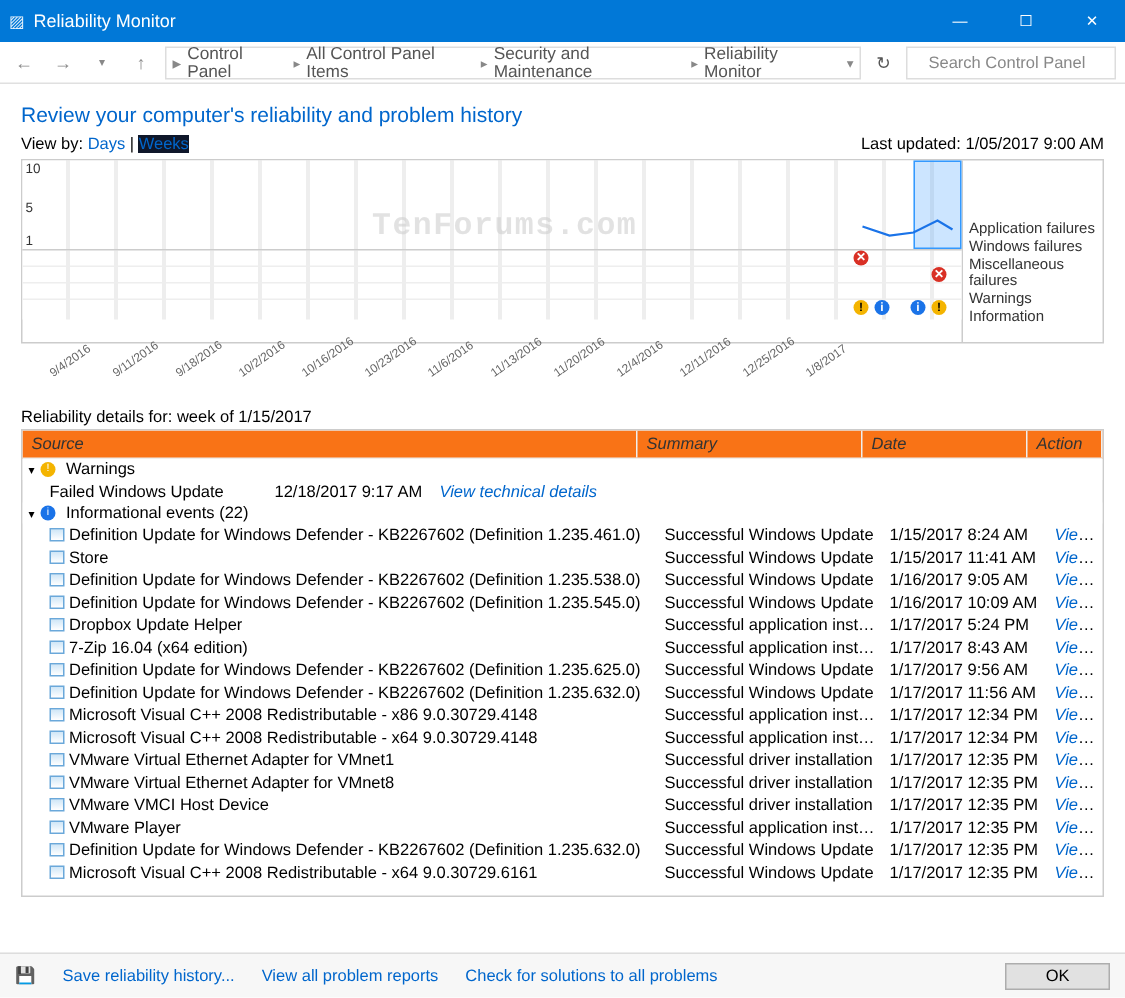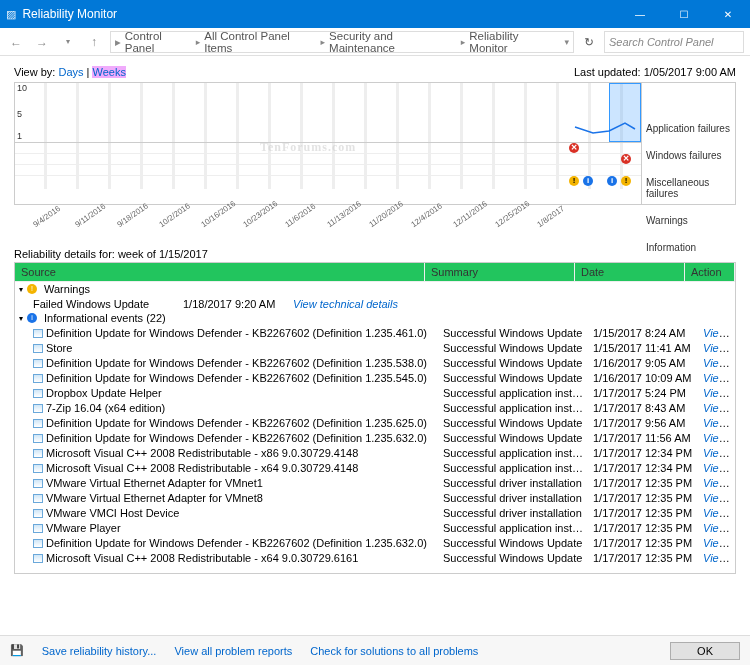--- a/index.html
+++ b/index.html
@@ -5,58 +5,58 @@
   * { box-sizing: border-box; font-family: "Segoe UI", Tahoma, sans-serif; }
   html, body { margin:0; padding:0; width:750px; height:665px; background:#fff; overflow:hidden; }
   .titlebar { height:28px; background:#0178d7; color:#fff; display:flex; align-items:center; padding-left:6px; font-size:12px; }
   .titlebar .title { flex:1; }
   .win-btn { width:44px; height:28px; display:flex; align-items:center; justify-content:center; color:#fff; font-family:Segoe UI Symbol, sans-serif; font-size:10px; }
   .navrow { height:28px; border-bottom:1px solid #e0e0e0; display:flex; align-items:center; padding:0 6px; gap:6px; font-size:11.5px; color:#555; }
   .navbtn { width:20px; height:20px; display:flex; align-items:center; justify-content:center; color:#888; font-size:12px; }
   .breadcrumbs { flex:1; display:flex; align-items:center; gap:4px; border:1px solid #ddd; height:22px; padding:0 4px; }
   .bc-sep { color:#888; font-size:9px; }
   .refresh { width:18px; display:flex; align-items:center; justify-content:center; }
-  .search { width:140px; border:1px solid #ddd; height:22px; padding:0 4px; font-size:11px; color:#888; display:flex; align-items:center;font-style:italic;}
+  .search { width:140px; border:1px solid #ddd; height:22px; padding:0 14px; font-size:11px; color:#888; display:flex; align-items:center;}
   .content { padding:10px 14px 0 14px; height:550px; overflow:hidden; }
   h1 { color:#0066cc; font-weight:400; font-size:14px; margin:2px 0 6px 0; }
   .desc { font-size:11px; color:#333; margin-bottom:8px; }
   .viewby { font-size:11px; margin-bottom:4px; display:flex; align-items:center; justify-content:space-between; }
   .viewby a { color:#0066cc; text-decoration:none; }
-  .hl { background:#f0abfc; text-decoration:underline; }
+  .hl { background:#0f172a; text-decoration:underline; }
   .chart { border:1px solid #ccc; position:relative; height:123px; margin-bottom:4px; display:flex; }
   .chart-left { width:626px; position:relative; }
-  .chart-right { border-left:1px solid #ccc; flex:1; font-size:10px; padding:40px 2px 2px 4px; color:#333; display:flex; flex-direction:column; gap:16px;}
+  .chart-right { border-left:1px solid #ccc; flex:1; font-size:10px; padding:40px 2px 2px 4px; color:#333; display:flex; flex-direction:column; gap:1px;}
   .graph-area { height:60px; border-bottom:1px solid #ccc; position:relative; background:repeating-linear-gradient(90deg,#fff,#fff 29px,#eee 29px,#eee 32px);}
   .sel-col { position:absolute; top:0; right:0; width:32px; height:100%; background:rgba(51,153,255,0.25); border:1px solid #3399ff; }
   .y-label { position:absolute; left:2px; font-size:9px; color:#333; }
   .line-svg { position:absolute; top:0; left:0; }
   .event-rows { height:46px; background:repeating-linear-gradient(90deg,#fff,#fff 29px,#eee 29px,#eee 32px);}
   .ev-row { height:11px; border-bottom:1px solid #eee; position:relative;}
   .icon-s { position:absolute; top:0; width:10px; height:10px; border-radius:50%; font-size:8px; text-align:center; line-height:10px; color:#fff; font-weight:bold;}
   .ic-x { background:#d93025; }
   .ic-w { background:#f4b400; color:#000;}
   .ic-i { background:#1a73e8; }
   .dates-row { display:flex; font-size:8px; color:#666; padding-left:20px; gap:18px; transform:rotate(0deg);}
   .dates-row span { display:inline-block; transform:rotate(-35deg); transform-origin:left; width:24px; white-space:nowrap; margin-top:12px;}
   .detail-head { font-size:11px; margin:18px 0 2px 0; }
   .table-wrap { border:1px solid #ccc; height:312px; overflow-y:scroll; font-size:11px; position:relative;}
-  .thead { display:flex; background:#22c55e; border-bottom:1px solid #eee; font-size:11px; color:#333; position:sticky; top:0; }
+  .thead { display:flex; background:#f97316; border-bottom:1px solid #eee; font-size:11px; color:#333; position:sticky; top:0;font-style:italic; }
   .thead > div { padding:3px 6px; border-right:1px solid #eee; }
   .c-src { width:410px; } .c-sum { width:150px; } .c-date { width:110px; } .c-act { flex:1; }
   .group { display:flex; align-items:center; gap:4px; padding:1px 4px; background:#fff; font-size:11px;}
   .group .tri { font-size:8px;}
   .row { display:flex; padding:0 0 0 14px; height:15px; align-items:center; white-space:nowrap;}
   .row > div { overflow:hidden; text-overflow:ellipsis; padding:0 4px;}
   .row .c-act a { color:#0066cc; text-decoration:none;font-style:italic;}
   .gi { width:10px; height:10px; border-radius:50%; font-size:7px; text-align:center; line-height:10px; color:#fff; display:inline-block; margin-right:3px; flex-shrink:0;}
   .footer { position:absolute; bottom:0; left:0; right:0; height:30px; border-top:1px solid #ddd; display:flex; align-items:center; padding:0 10px; gap:18px; font-size:11px; background:#f7f7f7;}
   .footer a { color:#0066cc; text-decoration:none;}
   .ok-btn { margin-left:auto; border:1px solid #adadad; background:#e1e1e1; padding:2px 26px; font-size:11px;}
   .sq { width:10px; height:9px; border:1px solid #6aa8da; display:inline-block; margin-right:3px; vertical-align:-1px; background:linear-gradient(#cfe6f7,#fff)}
-  .watermark { position:absolute; top:140px; left:260px; color:#ccc; font-size:12px; font-weight:bold; opacity:0.55; font-family:Liberation Serif, serif; letter-spacing:1px; pointer-events:none;}
+  .watermark { position:absolute; top:140px; left:248px; color:#ccc; font-size:21px; font-weight:bold; opacity:0.55; font-family:Liberation Mono, monospace; letter-spacing:1px; pointer-events:none;}
 </style>
 </head>
 <body>
 
 <div class="titlebar">
   <span style="font-size:11px;opacity:.9;margin-right:6px;">▨</span>
   <span class="title">Reliability Monitor</span>
   <div class="win-btn">—</div>
   <div class="win-btn">☐</div>
   <div class="win-btn">✕</div>
@@ -77,20 +77,21 @@
       <span class="bc-sep">▸</span>
     <span>Reliability Monitor</span>
     <span style="flex:1"></span>
       <span class="bc-sep">▾</span>
   </div>
   <div class="refresh">↻</div>
   <div class="search">Search Control Panel</div>
 </div>
 
 <div class="content">
+  <h1>Review your computer's reliability and problem history</h1>
 
   <div class="viewby">
     <div>
       <span>View by:</span>
       <a href="#">Days</a> |
       <a href="#" class="hl">Weeks</a>
     </div>
     <div>Last updated: 1/05/2017 9:00 AM</div>
   </div>
 
@@ -155,21 +156,21 @@
       <div class="c-act">Action</div>
     </div>
     <div id="tbody">
         <div class="group">
           <span class="tri">▾</span>
           <span class="gi ic-w">!</span>
           <span>Warnings</span>
         </div>
         <div class="row">
           <div class="c-sum">Failed Windows Update</div>
-          <div class="c-date">1/18/2017 9:20 AM</div>
+          <div class="c-date">12/18/2017 9:17 AM</div>
           <div class="c-act"><a href="#">View</a>&nbsp;<a href="#">technical details</a></div>
         </div>
         <div class="group">
           <span class="tri">▾</span>
           <span class="gi ic-i">i</span>
           <span>Informational events (22)</span>
         </div>
         <div class="row">
           <div class="c-src"><span class="sq"></span>Definition Update for Windows Defender - KB2267602 (Definition 1.235.461.0)</div>
           <div class="c-sum">Successful Windows Update</div>

